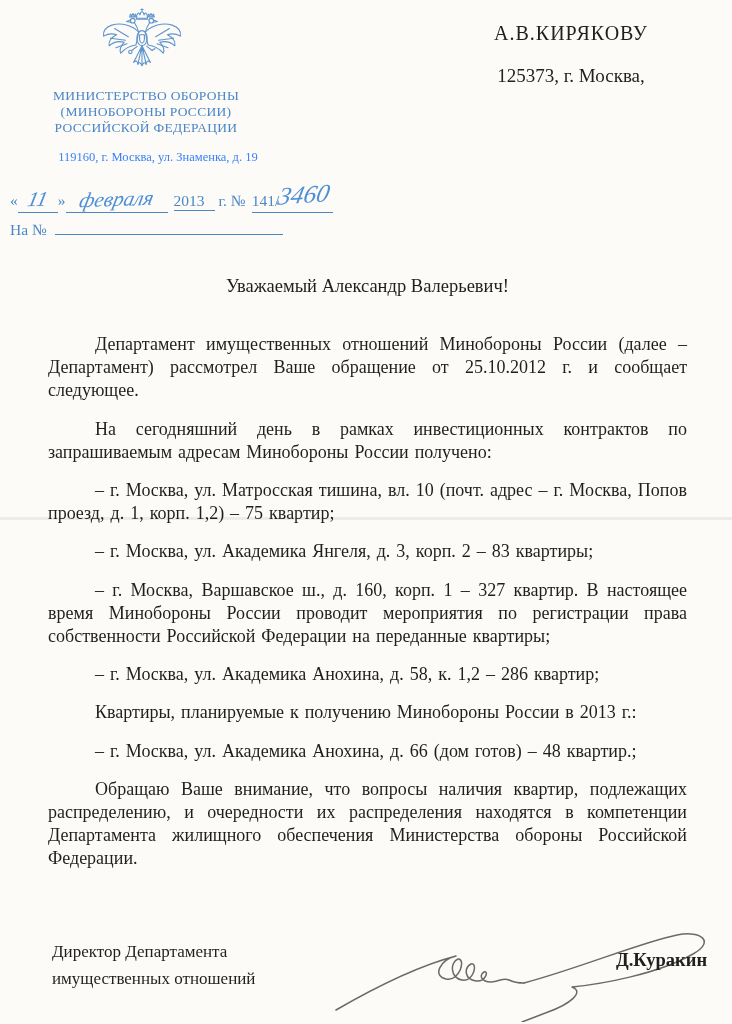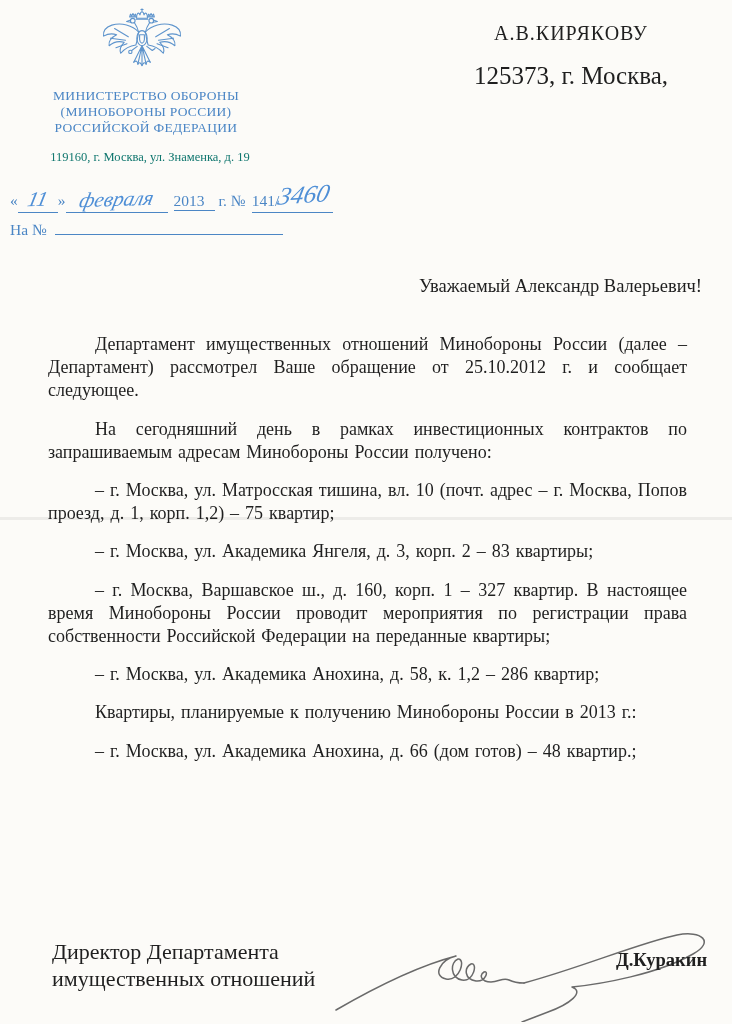--- a/index.html
+++ b/index.html
@@ -23,23 +23,23 @@
   }
   .org-block {
     position:absolute; left:0px; top:88px; width:292px;
     text-align:center;
     color:#4b86c5;
     font-weight:normal;
     font-size:13.5px; line-height:16px;
     letter-spacing:0.3px;
   }
   .org-address {
-    position:absolute; left:4px; top:150px; width:292px;
+    position:absolute; left:12px; top:150px; width:292px;
     text-align:center;
-    color:#0f766e;
+    color:#3b82f6;
     font-size:12.5px;
   }
   
   .date-row {
     position:absolute; left:10px; top:184px;
     display:flex; align-items:baseline;
     color:#4b86c5; font-size:15.5px;
     white-space:nowrap;
   }
   .u { border-bottom:1.2px solid #4b86c5; }
@@ -65,37 +65,37 @@
     display:flex; align-items:baseline;
     color:#4b86c5; font-size:15.5px;
   }
   .ref-line { display:inline-block; width:228px; margin-left:8px; border-bottom:1.2px solid #4b86c5; height:16px; }
   
   .recipient {
     position:absolute; left:420px; top:22px; width:302px;
     text-align:center;
   }
   .recipient-name { font-size:20px; letter-spacing:1px; }
-  .recipient-address { margin-top:19px; font-size:25px; line-height:24px; }
+  .recipient-address { margin-top:19px; font-size:19px; line-height:24px; }
   
   .salutation {
     position:absolute; left:33px; right:30px; top:276px;
-    text-align:right; font-size:18.5px;
+    text-align:center; font-size:18.5px;
   }
   .letter-body {
     position:absolute; left:33px; right:30px; top:318px;
     font-size:18px; line-height:23.2px;
     text-align:justify;
     word-spacing:1.5px;
   }
   .letter-body p { margin:15px; text-indent:47px; }
   
   .signoff-title {
     position:absolute; left:52px; top:938px;
-    font-size:22px; line-height:27px;
+    font-size:17px; line-height:27px;
   }
   .signature-svg {
     position:absolute; left:330px; top:922px; width:390px; height:100px;
   }
   .signer-name {
     position:absolute; left:616px; top:950px; font-size:18.5px;font-weight:bold;
   }
 </style>
 </head>
 <body>
@@ -175,20 +175,21 @@
 
   <div class="letter-body">
       <p class="para">Департамент имущественных отношений Минобороны России (далее – Департамент) рассмотрел Ваше обращение от 25.10.2012 г. и сообщает следующее.</p>
       <p class="para">На сегодняшний день в рамках инвестиционных контрактов по запрашиваемым адресам Минобороны России получено:</p>
       <p class="para">– г. Москва, ул. Матросская тишина, вл. 10 (почт. адрес – г. Москва, Попов проезд, д. 1, корп. 1,2) – 75 квартир;</p>
       <p class="para">– г. Москва, ул. Академика Янгеля, д. 3, корп. 2 – 83 квартиры;</p>
       <p class="para">– г. Москва, Варшавское ш., д. 160, корп. 1 – 327 квартир. В настоящее время Минобороны России проводит мероприятия по регистрации права собственности Российской Федерации на переданные квартиры;</p>
       <p class="para">– г. Москва, ул. Академика Анохина, д. 58, к. 1,2 – 286 квартир;</p>
       <p class="para">Квартиры, планируемые к получению Минобороны России в 2013 г.:</p>
       <p class="para">– г. Москва, ул. Академика Анохина, д. 66 (дом готов) – 48 квартир.;</p>
+      <p class="para">Обращаю Ваше внимание, что вопросы наличия квартир, подлежащих распределению, и очередности их распределения находятся в компетенции Департамента жилищного обеспечения Министерства обороны Российской Федерации.</p>
     </div>
 
   <div class="signoff-title">
       <div>Директор Департамента</div>
       <div>имущественных отношений</div>
     </div>
 
   <svg class="signature-svg" viewBox="0 0 390 100" aria-hidden="true">
     <g stroke="#6a6a6a" fill="none" stroke-width="1.5" stroke-linecap="round" stroke-linejoin="round">
       <path d="M6,88 C44,66 88,44 126,34 C110,38 102,54 116,57 C130,60 136,36 128,37 C120,40 120,56 132,58 C144,60 148,40 141,42 C134,46 134,57 146,59 C156,60 159,48 154,50 C149,53 151,60 161,60 C169,60 173,55 179,58 C183,60 188,61 194,61"></path>

